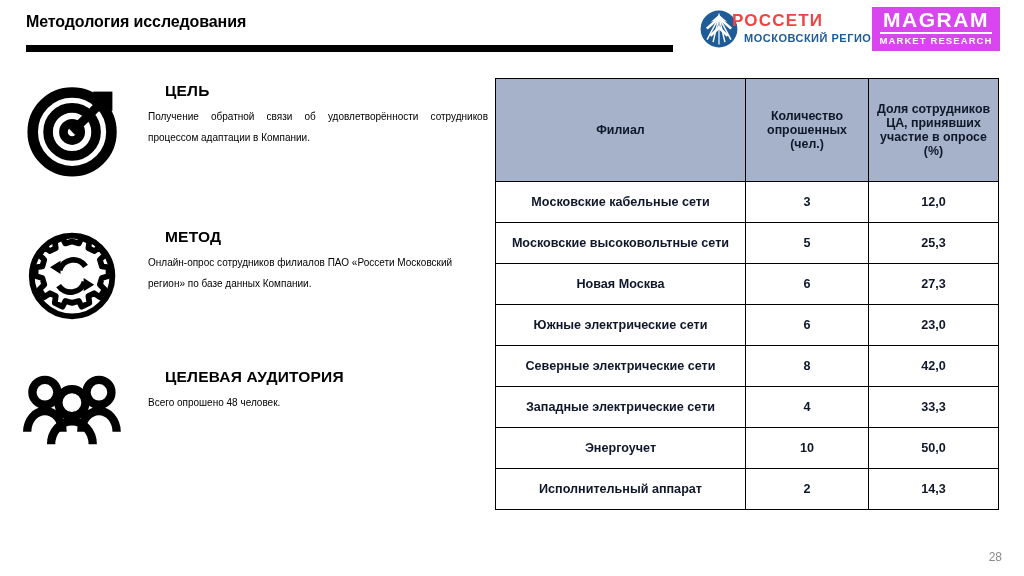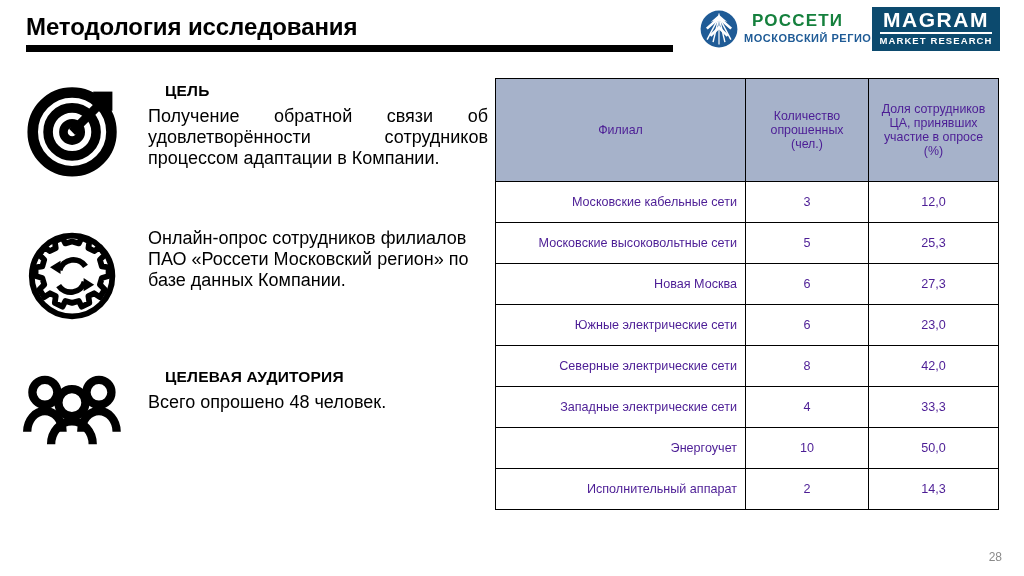--- a/index.html
+++ b/index.html
@@ -21,21 +21,21 @@
   #header {
     position: absolute;
     left: 0; top: 0;
     width: 1024px;
     height: 62px;
   }
   #page-title {
     position: absolute;
     left: 26px;
     top: 13px;
-    font-size: 24px;
+    font-size: 16px;
     font-weight: bold;
     letter-spacing: -0.1px;
     white-space: nowrap;
   }
   #title-rule {
     position: absolute;
     left: 26px;
     top: 45px;
     width: 647px;
     height: 7px;
@@ -50,46 +50,46 @@
     width: 160px;
     height: 42px;
   }
   #rosseti-mark {
     position: absolute;
     left: 0; top: 2px;
     width: 38px; height: 38px;
   }
   #rosseti-wordmark {
     position: absolute;
-    left: 52px;
+    left: 32px;
     top: 4px;
     font-size: 17px;
     font-weight: bold;
-    color: #15803d;
+    color: #ef4444;
     letter-spacing: 1.2px;
     line-height: 18px;
     white-space: nowrap;
   }
   #rosseti-subtitle {
     position: absolute;
     left: 44px;
     top: 24px;
     font-size: 11px;
     font-weight: bold;
     color: #1f5b96;
     letter-spacing: 0.5px;
     white-space: nowrap;
   }
   #logo-magram {
     position: absolute;
     left: 872px;
     top: 7px;
     width: 128px;
     height: 44px;
-    background: #0c4a6e;
+    background: #d946ef;
   }
   #magram-word {
     position: absolute;
     left: 0; right: 0;
     top: 2px;
     text-align: center;
     font-size: 21px;
     font-weight: bold;
     color: #ffffff;
     letter-spacing: 1.5px;
@@ -132,21 +132,21 @@
     top: 0;
     width: 340px;
   }
   .info-heading {
     font-size: 15.5px;
     font-weight: bold;
     margin: 0 0 6px 17px;
     letter-spacing: 0.2px;
   }
   .info-body {
-    font-size: 18px;
+    font-size: 10px;
     line-height: 21px;
     margin: 0;
   }
   .info-body.justified {
     text-align: justify;
   }
   .info-body + .info-body {
     margin-top: 20px;
   }
 
@@ -162,39 +162,39 @@
     width: 503px;
   }
   table#survey-table {
     border-collapse: collapse;
     width: 503px;
     table-layout: fixed;
   }
   table#survey-table th,
   table#survey-table td {
     border: 1.6px solid #000000;
-    font-weight: normal;
+    font-weight: bold;
     font-size: 12.6px;
-    color: #4c1d95;
+    color: #0f172a;
   }
   table#survey-table thead th {
     background: #a6b2ca;
     height: 100px;
     vertical-align: middle;
     text-align: center;
     line-height: 14px;
     font-size: 12.4px;
   }
   table#survey-table tbody td {
     background: #ffffff;
     height: 32px;
     vertical-align: middle;
   }
   td.cell-branch {
-    text-align: right;
+    text-align: center;
     padding: 4px 8px;
     line-height: 17px;
   }
   td.cell-num, td.cell-pct {
     text-align: center;
   }
   col.col-branch { width: 250px; }
   col.col-count  { width: 123px; }
   col.col-share  { width: 130px; }
   tr.row-tall td { height: 50px; }
@@ -280,20 +280,21 @@
                L41 16 Z" fill="none" stroke="#000000" stroke-width="6" stroke-linejoin="round"></path>
       <g stroke="#000000" stroke-width="6" fill="none" stroke-linecap="butt">
         <path d="M35 44 A15 15 0 0 1 62 40"></path>
         <path d="M61 56 A15 15 0 0 1 34 60"></path>
       </g>
       <path d="M36 34 L36 48 L25 41 Z" fill="#000000"></path>
       <path d="M60 66 L60 52 L71 59 Z" fill="#000000"></path>
     </svg>
   </span>
   <div class="info-text">
+    <p class="info-heading">МЕТОД</p>
     <p class="info-body">Онлайн-опрос сотрудников  филиалов ПАО «Россети Московский регион» по базе данных Компании.</p>
   </div>
 </div>
 
 <div class="info-block" id="block-audience">
   <span class="info-icon">
     <svg viewBox="0 0 100 80" width="104" height="86" aria-hidden="true">
       <g fill="none" stroke="#000000" stroke-width="8">
         <circle cx="22" cy="22" r="12"></circle>
         <path d="M5 60 A17 20 0 0 1 39 60"></path>

